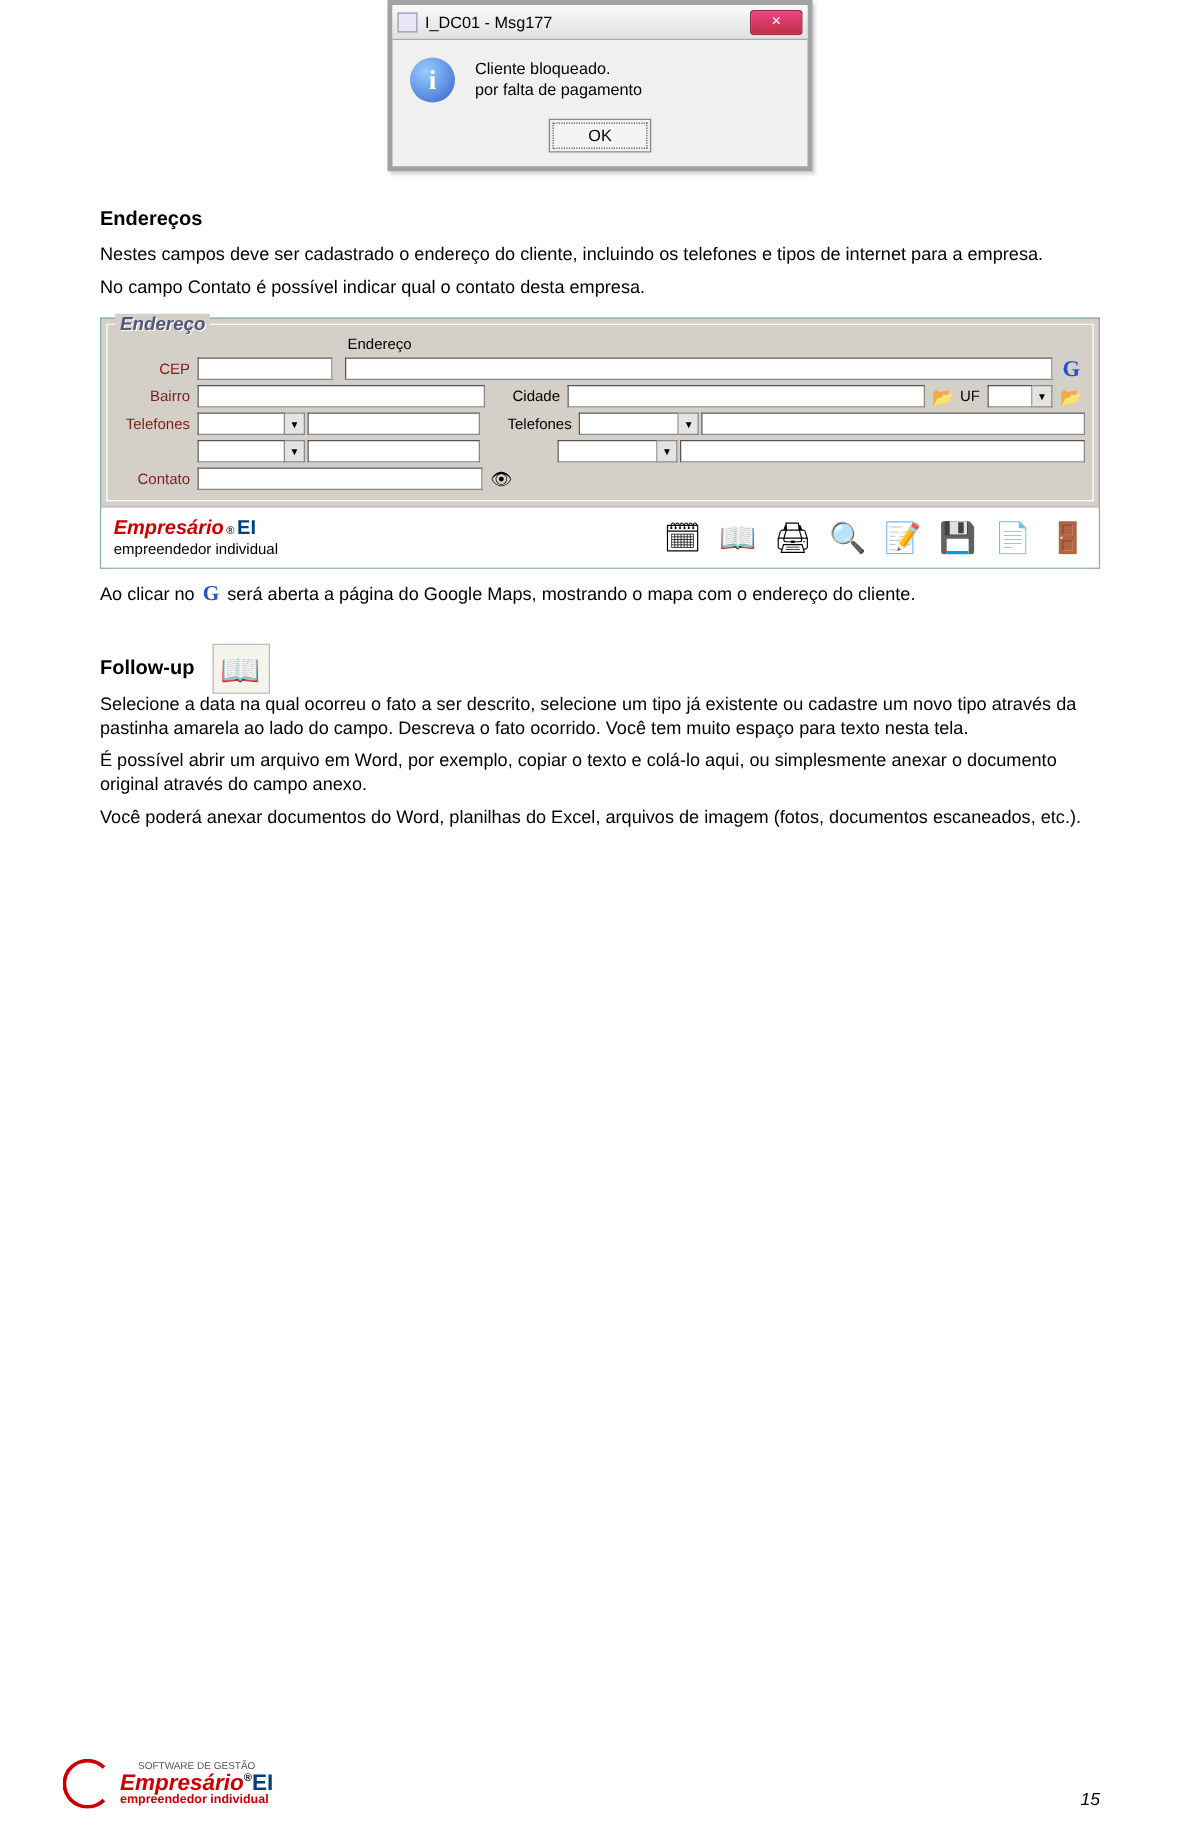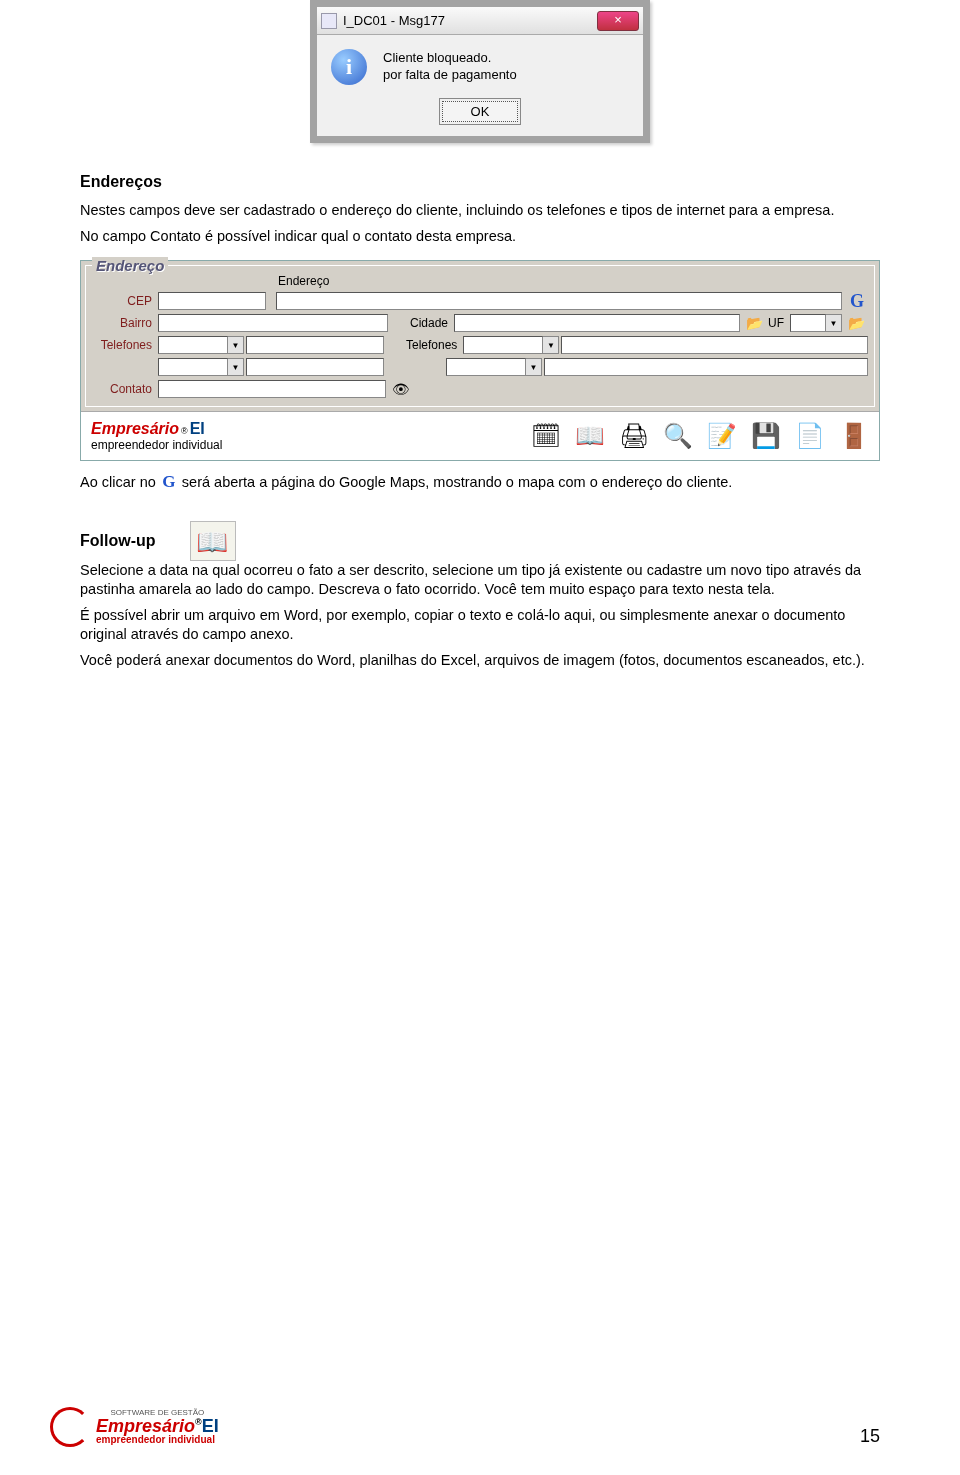--- a/index.html
+++ b/index.html
@@ -13,21 +13,21 @@
     background: #fff;
   }
   .page {
     padding: 0 80px 40px 80px;
     position: relative;
     min-height: 1475px;
   }
   .dialog {
     width: 340px;
     margin: 0 auto 30px auto;
-    border: 7px solid #a3a3a3;
+    border: 4px solid #a3a3a3;
     background: #f0f0f0;
     box-shadow: 2px 2px 3px rgba(0,0,0,0.2);
   }
   .dialog-titlebar {
     height: 28px;
     background: linear-gradient(#fafafa,#e0e0e0);
     border-bottom: 1px solid #aaa;
     display: flex;
     align-items: center;
     padding: 0 4px;
@@ -170,21 +170,21 @@
     display: inline-block;
     width: 46px; height: 40px;
     background: #f4f4ec;
     border: 1px solid #bbb;
     vertical-align: middle;
     margin-left: 14px;
     text-align: center;
     line-height: 40px;
     font-size: 26px;
   }
-  .followup-head { display: flex; align-items: center; margin-top: 28px; gap: 20px; }
+  .followup-head { display: flex; align-items: center; margin-top: 28px; }
   .followup-head b { font-size: 16px; }
 
   
   .footer-logo {
     position: absolute;
     left: 50px; bottom: 28px;
     display: flex; align-items: center; gap: 6px;
   }
   .footer-logo .swirl {
     width: 40px; height: 40px;
@@ -196,21 +196,22 @@
   .footer-logo .txtwrap { line-height: 1; }
   .footer-logo .l1 { font-size: 8px; color: #555; text-align: center; }
   .footer-logo .l2 { font-size: 18px; font-weight: bold; }
   .footer-logo .l2 .red { color: #c00; font-style: italic; }
   .footer-logo .l2 .blue { color: #004080; }
   .footer-logo .l3 { font-size: 10px; color: #c00; font-weight: bold; }
   .page-num {
     position: absolute;
     right: 80px;
     bottom: 28px;
-    font-size: 18px;
+    font-size: 14px;
+    font-style: italic;
   }
 </style>
 </head>
 <body>
 
 <div class="page">
 
   <div class="dialog">
     <div class="dialog-titlebar">
       <span class="tbicon"></span>

